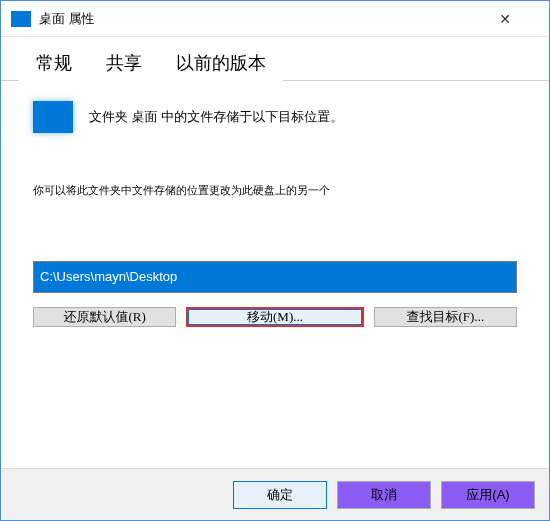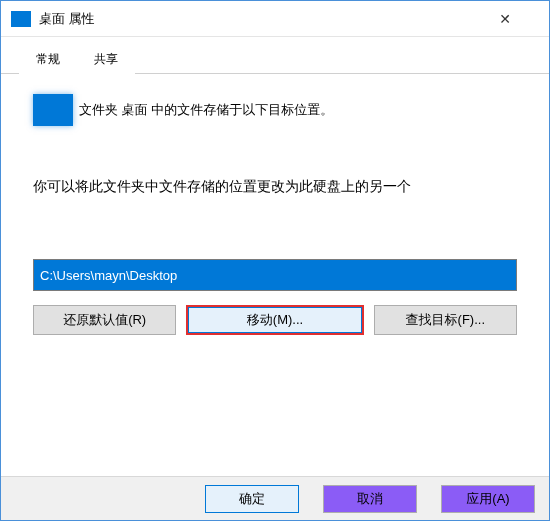--- a/index.html
+++ b/index.html
@@ -54,21 +54,21 @@
       cursor: pointer;
     }
     .tabs {
       display: flex;
       padding: 6px 10px 0 18px;
       border-bottom: 1px solid #d0d0d0;
       gap: 0;
     }
     .tab {
       padding: 6px 16px 6px 16px;
-      font-size: 12px;
+      font-size: 18px;
       color: #000;
       border: 1px solid transparent;
       border-bottom: none;
       cursor: pointer;
       position: relative;
       top: 1px;
       background: #ffffff;
     }
     .tab.active {
       border: 1px solid #d0d0d0;
@@ -77,35 +77,35 @@
     }
     .content {
       flex: 1;
       padding: 20px 32px 10px 32px;
       display: flex;
       flex-direction: column;
     }
     .desc-row {
       display: flex;
       align-items: center;
-      gap: 6px;
+      gap: 16px;
       margin-bottom: 48px;
     }
     .folder-icon {
       width: 40px;
       height: 32px;
       background: #0078d7;
       box-shadow: 0 0 6px rgba(0,120,215,0.5);
     }
     .desc-text {
       font-size: 13px;
       color: #000;
     }
     .info-text {
-      font-size: 14px;
+      font-size: 11px;
       color: #000;
       line-height: 1.8;
       margin-bottom: 60px;
     }
     .path-input {
       width: 100%;
       height: 28px;
       border: 1px solid #7a7a7a;
       padding: 15px 6px;
       font-size: 13px;
@@ -118,46 +118,46 @@
       background: #0078d7;
       color: #ffffff;
     }
     .button-row {
       display: flex;
       gap: 10px;
       margin-bottom: 10px;
     }
     .action-btn {
       flex: 1;
-      height: 30px;
+      height: 20px;
       border: 1px solid #adadad;
       background: #e1e1e1;
       font-size: 13px;
-      font-family: Liberation Sans, sans-serif;
+      font-family: Liberation Serif, serif;
       cursor: pointer;
       display: flex;
       align-items: center;
       justify-content: center;
       text-align: right;
     }
     .action-btn.highlight {
       border: 2px solid #e03030;
       background: #e5f1fb;
       box-shadow: inset 0 0 0 1px #0078d7;
       padding: 0 16px;
     }
     .footer {
-      height: 44px;
+      height: 52px;
       background: #f0f0f0;
       border-top: 1px solid #d8d8d8;
       display: flex;
       align-items: center;
       justify-content: flex-end;
       padding: 0 14px;
-      gap: 24px;
+      gap: 10px;
     }
     .footer-btn {
       width: 94px;
       height: 28px;
       border: 1px solid #adadad;
       background: #8b5cf6;
       font-size: 13px;
       font-family: inherit;
       cursor: pointer;
     }
@@ -174,20 +174,21 @@
     <div class="title-icon"></div>
     <div class="window-title">桌面 属性</div>
     <div class="close-btn">
       <span>✕</span>
     </div>
   </div>
 
   <div class="tabs">
     <div class="tab">常规</div>
     <div class="tab">共享</div>
+    <div class="tab">以前的版本</div>
   </div>
 
   <div class="content">
     <div class="desc-row">
       <div class="folder-icon"></div>
       <div class="desc-text">文件夹 桌面 中的文件存储于以下目标位置。</div>
     </div>
 
     <div class="info-text">
       <span>你可以将此文件夹中文件存储的位置更改为此硬盘上的另一个</span><br>

